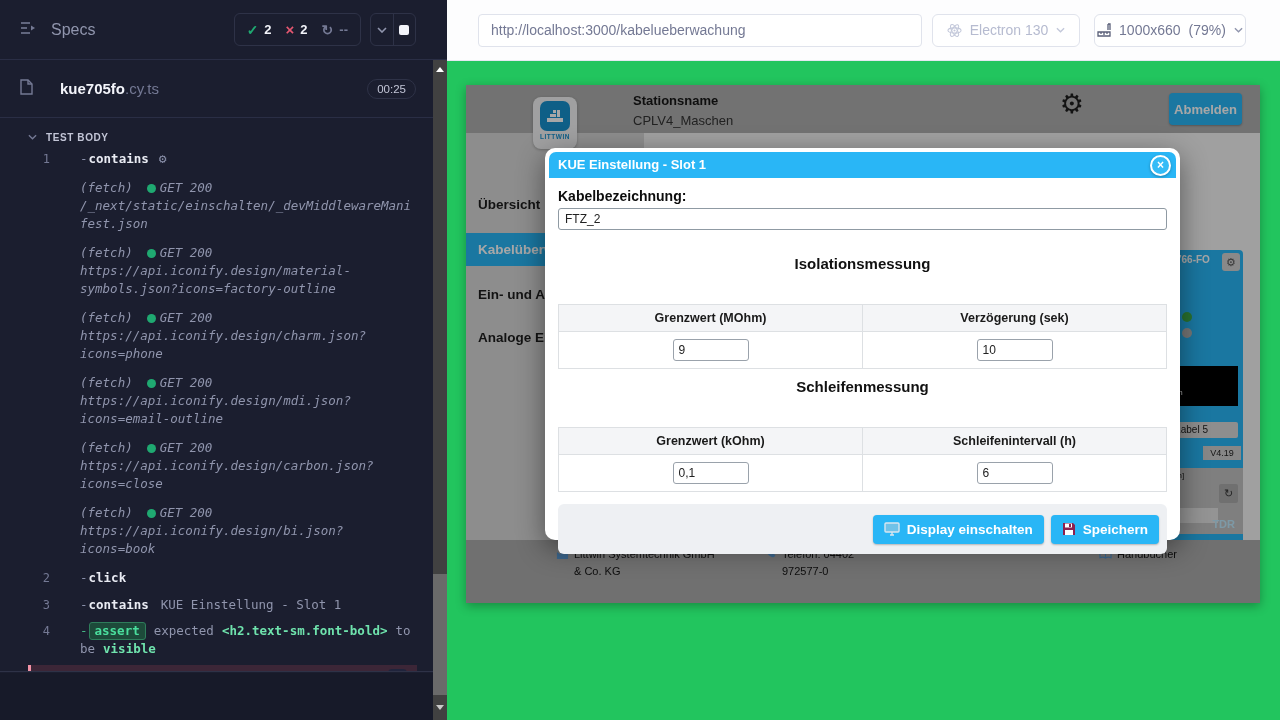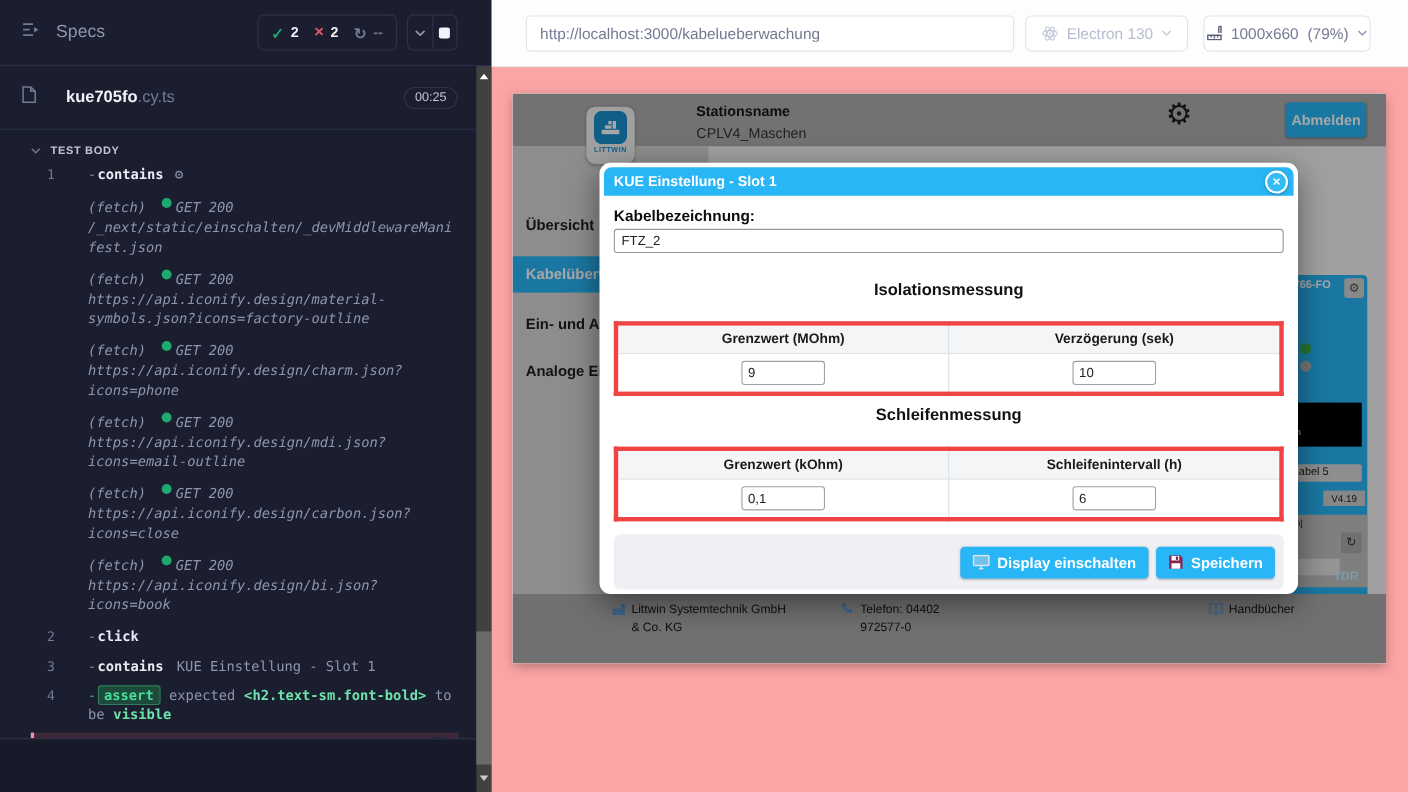--- a/index.html
+++ b/index.html
@@ -39,21 +39,21 @@
   #commands { position:absolute; left:0; top:146px; width:433px; height:526px; overflow:hidden;
               border-bottom:1px solid #2e3247; padding-top:4px;
               font-family:"DejaVu Sans Mono",monospace; font-size:12.5px; line-height:18px; }
   .cmd { display:flex; padding:0 16px 0 0; }
   .cmd .gutter { width:50px; flex:0 0 50px; text-align:right; color:#747994; font-size:12px; }
   .cmd .body { margin-left:30px; flex:1; color:#9095ad; }
   .cmd-name { font-weight:bold; color:#e9ebf3; }
   .dash { color:#8a90aa; margin-right:1px; }
   .gear-sm { color:#8a90aa; font-size:13px; margin-left:10px; }
   .fetch { margin:11px 16px 11px 80px; color:#9095ad; font-style:italic; }
-  .fetch .f-line1 { display:flex; }
+  .fetch .f-line1 { display:flex; align-items:center; }
   .f-dot { display:inline-block; width:9px; height:9px; border-radius:50%; background:#1fa971;
            margin:0 4px 0 14px; font-style:normal; }
   .f-url { overflow-wrap:anywhere; word-break:normal; max-width:343px; }
   .m-sp { margin-right:8px; }
   .assert-body { color:#45b584; }
   .assert-pill { display:inline-block; background:#1d4a3a; border:1px solid #2e7d5b; border-radius:3px;
                  color:#4ade9d; font-weight:bold; padding:0 5px; line-height:16px; margin-right:8px; }
   .assert-strong { font-weight:bold; color:#6fe3ad; }
   .cmd-failed { margin:7px 16px 0 28px; background:#3c2637; border-left:3px solid #f293a7;
                 display:flex; align-items:center; padding:3px 10px 3px 0; }
@@ -80,21 +80,21 @@
             border-bottom:1px solid #e5e8f0; display:flex; align-items:center; }
   #url-input { margin-left:31px; width:444px; height:33px; border:1px solid #e0e3ec; border-radius:4px;
                background:#fff; color:#747994; font-size:14px; padding:0 12px;
                font-family:"Liberation Sans",sans-serif; }
   .chrome-box { height:33px; border:1px solid #e0e3ec; border-radius:6px; background:#fff;
                 display:flex; align-items:center; justify-content:center; gap:8px; }
   #browser-box { margin-left:10px; width:148px; color:#b6bbd0; font-size:14px; }
   #viewport-box { margin-left:14px; width:152px; color:#747994; font-size:14px; }
 
   
-  #stage { position:absolute; left:447px; top:61px; width:833px; height:659px; background:#fca5a5; }
+  #stage { position:absolute; left:447px; top:61px; width:833px; height:659px; background:#22c55e; }
   #aut { position:absolute; left:19px; top:24px; width:794px; height:518px; background:#f5f5f5;
          box-shadow:0 3px 10px rgba(0,0,0,.3); overflow:hidden; }
 
   .aut-header { position:absolute; top:0; left:0; right:0; height:48px; background:#aeaeae; }
   .logo-chip { position:absolute; left:67px; top:12px; width:44px; height:52px; background:#f4f5f6;
                border-radius:8px; z-index:2; text-align:center; box-shadow:0 1px 3px rgba(0,0,0,.25); }
   .logo-inner { margin:4px auto 0; width:30px; height:30px; background:#1891cf; border-radius:7px;
                 display:flex; align-items:center; justify-content:center; }
   .logo-brand { font-size:6.5px; font-weight:bold; color:#1891cf; letter-spacing:.5px; margin-top:2px; }
   .station-block { position:absolute; left:167px; top:8px; }
@@ -159,21 +159,21 @@
   .m-close { position:absolute; right:5px; top:3px; width:21px; height:21px; border-radius:50%;
              background:#35bcf7; border:2px solid #fff; color:#fff; font-size:12px; font-weight:bold;
              line-height:16px; text-align:center; box-shadow:0 1px 3px rgba(0,0,0,.3); cursor:pointer; }
   .m-body { padding:6px 9px 0 9px; }
   .m-label { font-size:14px; font-weight:bold; color:#0d0d0d; margin-top:4px; }
   .m-input-full { width:100%; height:22px; margin-top:4px; border:1px solid #8f9aa3; border-radius:3px;
                   font-size:12px; padding:0 6px; color:#222; font-family:"Liberation Sans",sans-serif; }
   .m-section { text-align:center; font-size:15px; font-weight:bold; color:#111; }
   .m-sec-1 { margin-top:25px; }
   .m-sec-2 { margin-top:9px; }
-  .m-table { width:100%; border-collapse:collapse; border:4px solid #ef4444; margin-top:20px; }
+  .m-table { width:100%; border-collapse:collapse; border:1px solid #ef4444; margin-top:32px; }
   .m-table th { background:#f4f5f7; border:1px solid #dde0e3; height:27px; font-size:12.5px;
                 font-weight:bold; color:#1a1a1a; width:50%; }
   .m-table td { border:1px solid #dde0e3; height:37px; text-align:center; }
   .cell-input { width:76px; height:22px; border:1px solid #9aa2ab; border-radius:3px; font-size:12px;
                 padding:0 5px; color:#222; font-family:"Liberation Sans",sans-serif; }
   .m-footer { height:50px; background:#eef0f3; border-radius:6px; display:flex; align-items:center;
               justify-content:flex-end; gap:7px; padding-right:8px; margin-top:12px; }
   .btn-cyan { height:29px; background:#29b6f6; border:none; border-radius:4px; color:#fff;
               font-size:13.5px; font-weight:bold; display:flex; align-items:center; gap:7px;
               padding:0 11px; box-shadow:0 1px 2px rgba(0,0,0,.25); cursor:pointer;

